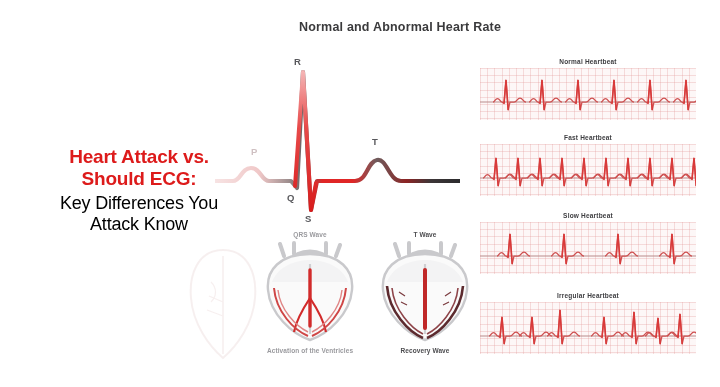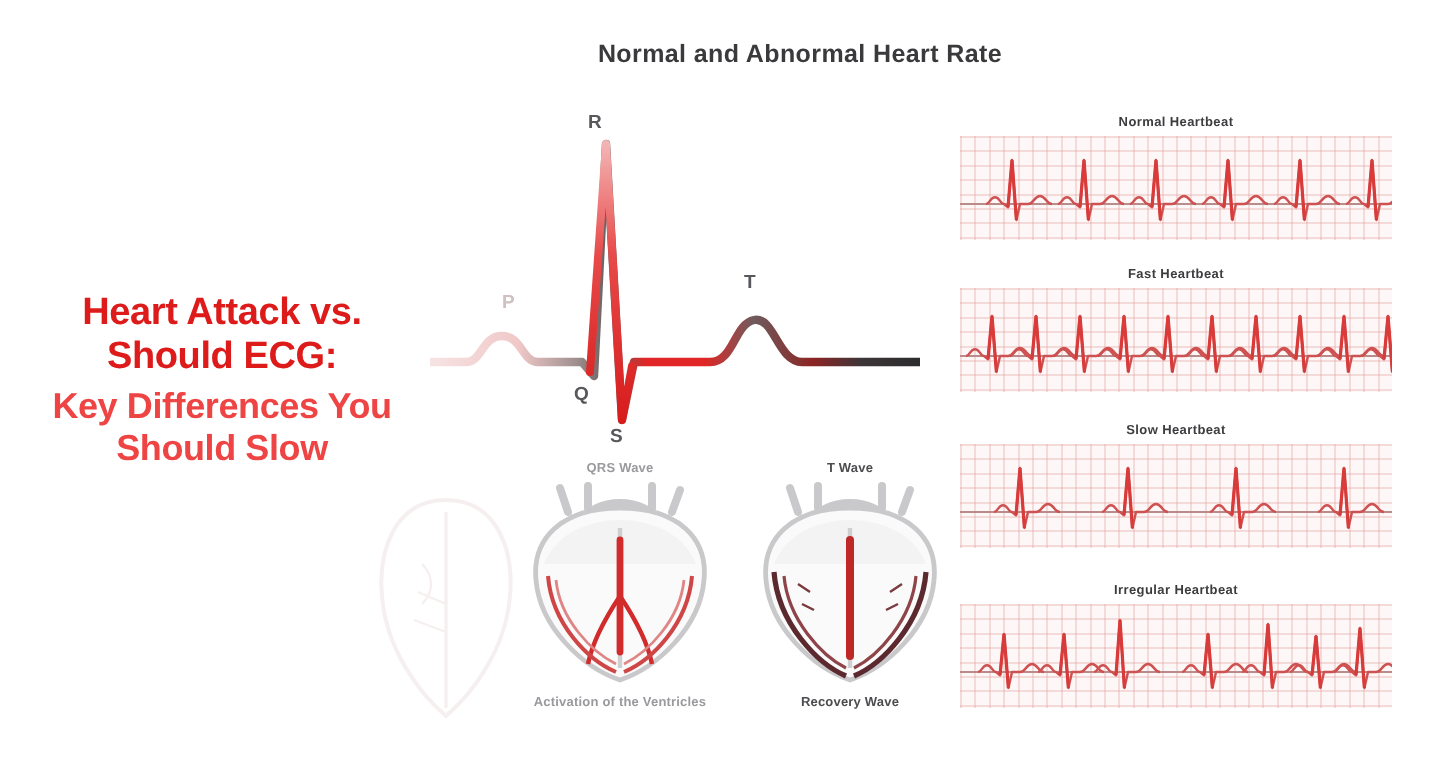--- a/index.html
+++ b/index.html
@@ -16,29 +16,29 @@
   .main-title{
     position:absolute;left:0;top:20px;width:720px;
     text-align:center;
     font-size:12.5px;font-weight:bold;color:#3a3a3c;
     letter-spacing:.2px;
     padding-left:40px;
   }
 
   
   .headline{
-    position:absolute;left:0;top:146px;width:222px;
+    position:absolute;left:28px;top:146px;width:222px;
     text-align:center;line-height:1.18;
   }
   .headline .l1,.headline .l2{
     display:block;font-size:19px;font-weight:bold;color:#dd1b1b;
     letter-spacing:-.2px;
   }
   .headline .l3,.headline .l4{
-    display:block;font-size:18px;font-weight:bold;color:#ef4444;
+    display:block;font-size:18px;font-weight:normal;color:#000000;
     letter-spacing:-.2px;
   }
   .headline .l3{margin-top:2px;}
 
   
   .pqrst{position:absolute;left:215px;top:50px;width:245px;height:185px;}
   .wave-label{
     position:absolute;font-size:9.5px;font-weight:bold;color:#58585c;
   }
   .wave-label.faint{color:#cfc0c2;font-weight:bold;}
@@ -77,21 +77,21 @@
 <body>
 
 <div id="canvas">
 
   <div class="main-title">Normal and Abnormal Heart Rate</div>
 
   <div class="headline">
     <span class="l1">Heart Attack vs.</span>
     <span class="l2">Should ECG:</span>
     <span class="l3">Key Differences You</span>
-    <span class="l4">Should Slow</span>
+    <span class="l4">Attack Know</span>
   </div>
 
   <div class="ghost-heart">
     <svg width="80" height="130" viewBox="0 0 80 130">
       <path d="M40 14 C14 14 6 40 8 62 C10 88 26 110 40 122 C54 110 70 88 72 62 C74 40 66 14 40 14 Z" fill="none" stroke="#b06a6a" stroke-width="2"></path>
       <path d="M40 20 L40 118" stroke="#b06a6a" stroke-width="1.6" fill="none"></path>
       <path d="M28 46 C34 52 34 60 28 66" stroke="#b06a6a" stroke-width="1.2" fill="none"></path>
       <path d="M26 60 L40 66" stroke="#b06a6a" stroke-width="1.2" fill="none"></path>
       <path d="M24 74 L40 80" stroke="#b06a6a" stroke-width="1.2" fill="none"></path>
     </svg>

